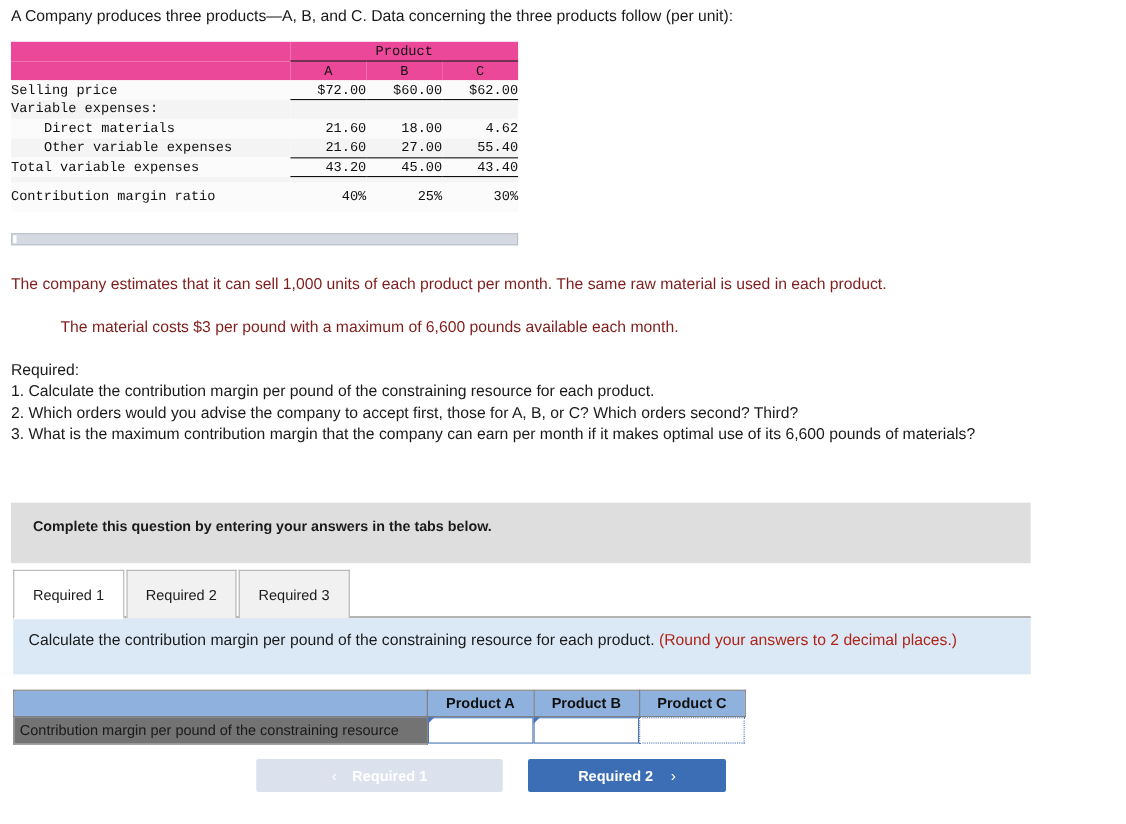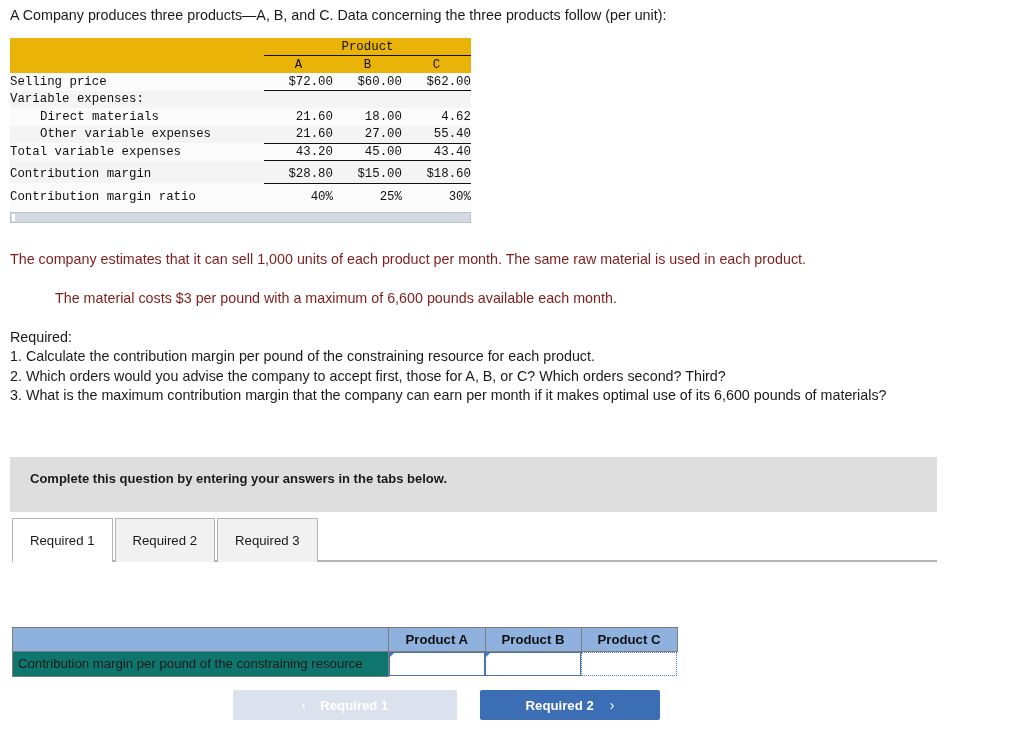--- a/index.html
+++ b/index.html
@@ -34,21 +34,21 @@
   table.data {
     border-collapse: collapse;
     width: 461px;
     font-family: "Liberation Mono", "DejaVu Sans Mono", monospace;
     font-size: 12.4px;
     color: #111;
   }
   table.data td, table.data th { padding: 0; font-weight: normal; }
   .rowA { background: #f4f4f4; }
   .rowB { background: #fbfbfb; }
-  .hdrbg { background: #eab308; }
+  .hdrbg { background: #ec4899; }
   td.lbl {
     width: 254px;
     padding-left: 14px;
     height: 17.5px;
     text-align: left;
     white-space: nowrap;
   }
   td.lbl.indent { padding-left: 30px; }
   td.num {
     width: 69px;
@@ -186,21 +186,21 @@
     padding: 0 8px;
     text-align: center;
   }
   table.ans td.rowlabel {
     border: 1px solid #7c7c7c;
     height: 24px;
     padding: 0 16px 0 5px;
     font-size: 13.2px;
     white-space: nowrap;
     text-align: left;
-    background: #0f766e;
+    background: #737373;
   }
   table.ans td.cell {
     border: none;
     padding: 0;
     background: #ffffff;
   }
   .inputbox {
     width: 96px;
     height: 24px;
     border: 1.6px solid #4a74b5;
@@ -302,26 +302,20 @@
         <td class="num u-single">43.20</td>
         <td class="num u-single">45.00</td>
         <td class="num u-single">43.40</td>
       </tr>
       <tr class="rowA spacer-row">
             <td></td>
             <td></td>
             <td></td>
             <td></td>
           </tr>
-      <tr class="rowA">
-        <td class="lbl">Contribution margin</td>
-        <td class="num u-double">$28.80</td>
-        <td class="num u-double">$15.00</td>
-        <td class="num u-double">$18.60</td>
-      </tr>
       <tr class="rowB spacer-row">
             <td></td>
             <td></td>
             <td></td>
             <td></td>
           </tr>
       <tr class="rowB">
         <td class="lbl">Contribution margin ratio</td>
         <td class="num">40%</td>
         <td class="num">25%</td>
@@ -358,20 +352,24 @@
     </div>
     <div class="tab">
       <span>Required 2</span>
     </div>
     <div class="tab">
       <span>Required 3</span>
     </div>
   </div>
   <div class="tab-underline"></div>
 
+  <div class="bluepanel">
+    <span>Calculate the contribution margin per pound of the constraining resource for each product.</span>
+    <span class="red">(Round your answers to 2 decimal places.)</span>
+  </div>
 
   <div class="ans-wrap">
     <table class="ans">
       <tbody>
           <tr>
         <th class="hdr-blank"></th>
         <th>Product A</th>
         <th>Product B</th>
         <th>Product C</th>
       </tr>

